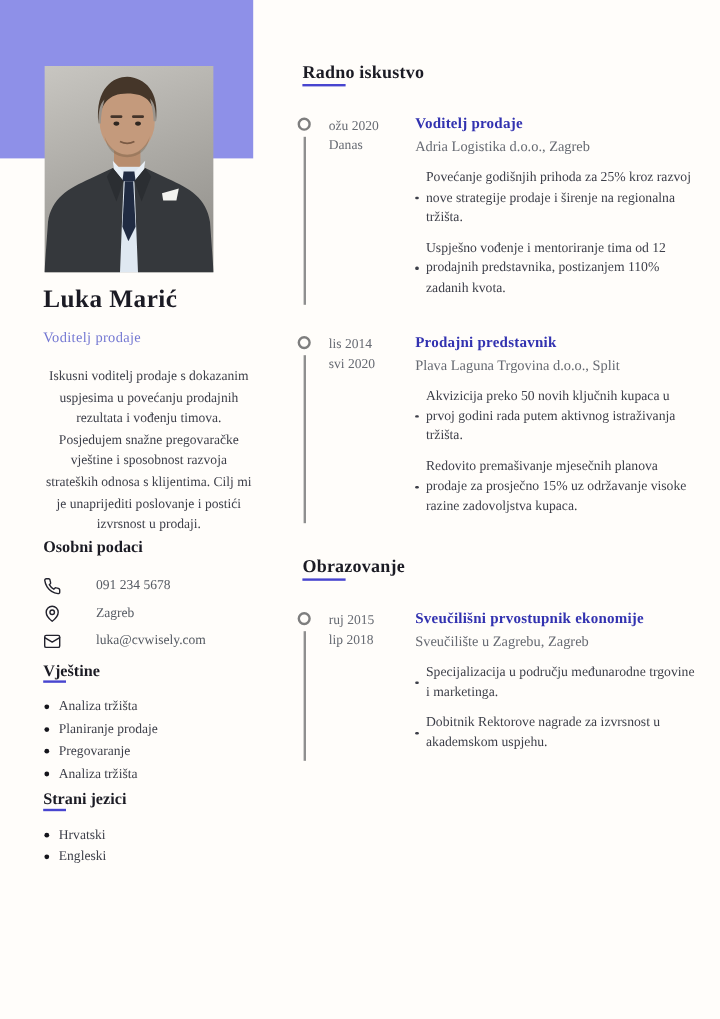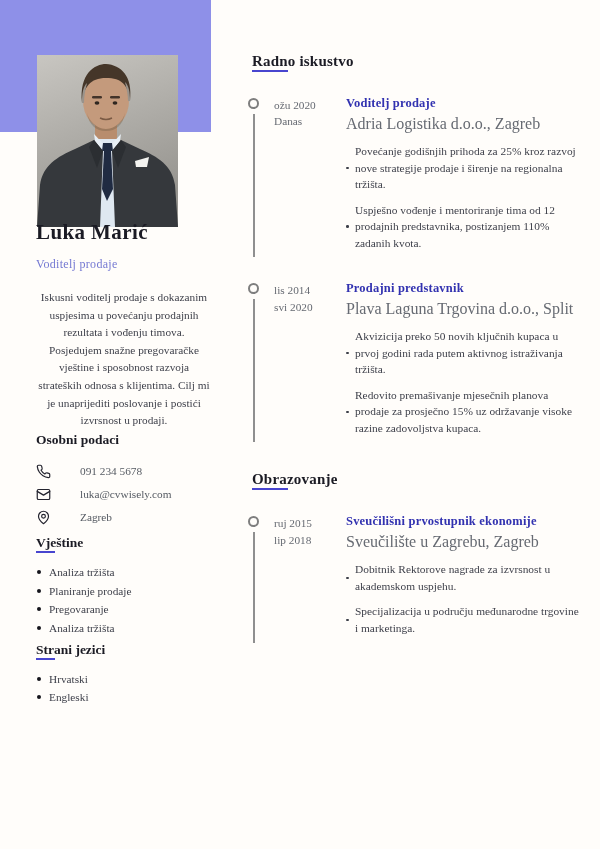--- a/index.html
+++ b/index.html
@@ -9,21 +9,21 @@
     background:var(--page-bg,#fffdfa);
     font-family:"Liberation Serif","DejaVu Serif",serif;
     color:var(--body-text,#3d3f49);
     overflow:hidden;
   }
   .accent-rect { position:absolute; left:0; top:0; width:211px; height:132px; background:var(--accent-block,#8e90e8); }
   .photo { position:absolute; left:37px; top:55px; width:141px; height:172px; z-index:2; }
   .photo svg { display:block; width:100%; height:100%; }
 
   
-  .left-col { position:absolute; left:36px; top:220px; width:176px; z-index:2; }
+  .left-col { position:absolute; left:36px; top:237px; width:176px; z-index:2; }
   .name { font-size:21px; font-weight:bold; color:var(--heading-text,#1b1b24); letter-spacing:.4px; }
   .candidate-title { margin-top:12px; font-size:12px; color:var(--title-light,#7478d2); letter-spacing:.3px; }
   .summary { margin-top:17px; font-size:11.3px; line-height:1.56; color:var(--body-text,#3d3f49); text-align:center; }
   .side-heading { font-size:13.5px; font-weight:bold; color:var(--heading-text,#1b1b24); position:relative; display:inline-block; }
   .side-heading.underlined::after { content:""; position:absolute; left:0; bottom:-2px; width:19px; height:2px; background:var(--accent-underline,#4845cf); }
   .contact-list { margin-top:16px; }
   .contact-row { display:flex; align-items:center; gap:29px; margin-bottom:8px; }
   .contact-row svg { flex:0 0 auto; display:block; }
   .contact-value { font-size:11.3px; color:#555a62; }
   .dot-list { margin-top:14px; list-style:none; }
@@ -33,21 +33,21 @@
   
   .right-col { position:absolute; left:232px; top:52px; width:336px; z-index:2;margin-left:16px; }
   .section-heading { font-size:15px; font-weight:bold; color:var(--heading-text,#1b1b24); margin:0 0 26px 4px; position:relative; display:inline-block; letter-spacing:.2px; }
   .section-heading::after { content:""; position:absolute; left:0; bottom:-2px; width:36px; height:2px; background:var(--accent-underline,#4845cf); }
   .entry { display:grid; grid-template-columns:26px 72px 1fr; margin-bottom:30px; }
   .marker { position:relative; }
   .t-circle { position:absolute; left:0; top:2px; width:11px; height:11px; border:2px solid #7e7e7e; border-radius:50%; background:var(--page-bg,#fffdfa); }
   .t-line { position:absolute; left:5px; top:18px; bottom:-6px; width:1.5px; background:var(--timeline,#8f8f8f); }
   .dates { font-size:11.3px; line-height:1.45; color:var(--muted-text,#666a72); padding-top:1px; }
   .entry-title { font-size:12.5px; font-weight:bold; color:var(--accent-title,#3232b0); letter-spacing:.2px; }
-  .entry-company { margin-top:4px; font-size:16px; color:var(--muted-text,#666a72); }
+  .entry-company { margin-top:4px; font-size:12px; color:var(--muted-text,#666a72); }
   .bullets { margin-top:10px; }
   .bullet { position:relative; padding-left:9px; font-size:11.4px; line-height:1.45; margin-bottom:9px; color:var(--body-text,#3d3f49); }
   .bullet:last-child { margin-bottom:0; }
   .bullet::before { content:""; position:absolute; left:0; top:50%; margin-top:-1px; width:2.5px; height:2.5px; border-radius:50%; background:#3d3f49; }
   .spacer-block { height:4px; }
 </style>
 </head>
 <body>
 
 <div class="page" style="--page-bg: #fffdfa; --accent-block: #8e90e8; --accent-title: #3232b0; --accent-underline: #4845cf; --title-light: #7478d2; --heading-text: #1b1b24; --body-text: #3d3f49; --muted-text: #666a72; --timeline: #8f8f8f;">
@@ -98,34 +98,34 @@
         <span>
           <svg width="15" height="15" viewBox="0 0 24 24" fill="none" stroke="#23232e" stroke-width="1.9" stroke-linecap="round" stroke-linejoin="round">
               <path d="M22 16.9v3a2 2 0 0 1-2.2 2 19.8 19.8 0 0 1-8.6-3.1 19.5 19.5 0 0 1-6-6A19.8 19.8 0 0 1 2.1 4.2 2 2 0 0 1 4.1 2h3a2 2 0 0 1 2 1.7c.1 1 .4 2 .7 2.9a2 2 0 0 1-.4 2.1L8.1 10a16 16 0 0 0 6 6l1.3-1.3a2 2 0 0 1 2.1-.4c.9.3 1.9.6 2.9.7a2 2 0 0 1 1.6 1.9z"></path>
             </svg>
         </span>
         <span class="contact-value">091 234 5678</span>
       </div>
       <div class="contact-row">
         <span>
           <svg width="15" height="15" viewBox="0 0 24 24" fill="none" stroke="#23232e" stroke-width="1.9" stroke-linecap="round" stroke-linejoin="round">
+              <path d="M20 10c0 6-8 12-8 12S4 16 4 10a8 8 0 0 1 16 0z"></path>
+              <circle cx="12" cy="10" r="3"></circle>
+            </svg>
+        </span>
+        <span class="contact-value">Zagreb</span>
+      </div>
+      <div class="contact-row">
+        <span>
+          <svg width="15" height="15" viewBox="0 0 24 24" fill="none" stroke="#23232e" stroke-width="1.9" stroke-linecap="round" stroke-linejoin="round">
               <rect x="2" y="4" width="20" height="16" rx="2"></rect>
               <path d="M22 7l-10 6L2 7"></path>
             </svg>
         </span>
         <span class="contact-value">luka@cvwisely.com</span>
-      </div>
-      <div class="contact-row">
-        <span>
-          <svg width="15" height="15" viewBox="0 0 24 24" fill="none" stroke="#23232e" stroke-width="1.9" stroke-linecap="round" stroke-linejoin="round">
-              <path d="M20 10c0 6-8 12-8 12S4 16 4 10a8 8 0 0 1 16 0z"></path>
-              <circle cx="12" cy="10" r="3"></circle>
-            </svg>
-        </span>
-        <span class="contact-value">Zagreb</span>
       </div>
     </div>
 
     <h3 class="side-heading underlined">Vještine</h3>
     <ul class="dot-list">
       <li>Analiza tržišta</li>
       <li>Planiranje prodaje</li>
       <li>Pregovaranje</li>
       <li>Analiza tržišta</li>
     </ul>
@@ -189,20 +189,20 @@
         <span class="t-line"></span>
       </div>
       <div class="dates">
         <div>ruj 2015</div>
         <div>lip 2018</div>
       </div>
       <div class="content">
         <div class="entry-title">Sveučilišni prvostupnik ekonomije</div>
         <div class="entry-company">Sveučilište u Zagrebu,  Zagreb</div>
         <div class="bullets">
+          <div class="bullet">Specijalizacija u području međunarodne trgovine i marketinga.</div>
           <div class="bullet">Dobitnik Rektorove nagrade za izvrsnost u akademskom uspjehu.</div>
-          <div class="bullet">Specijalizacija u području međunarodne trgovine i marketinga.</div>
         </div>
       </div>
     </section>
 
   </main>
 </div>
 
 </body></html>

